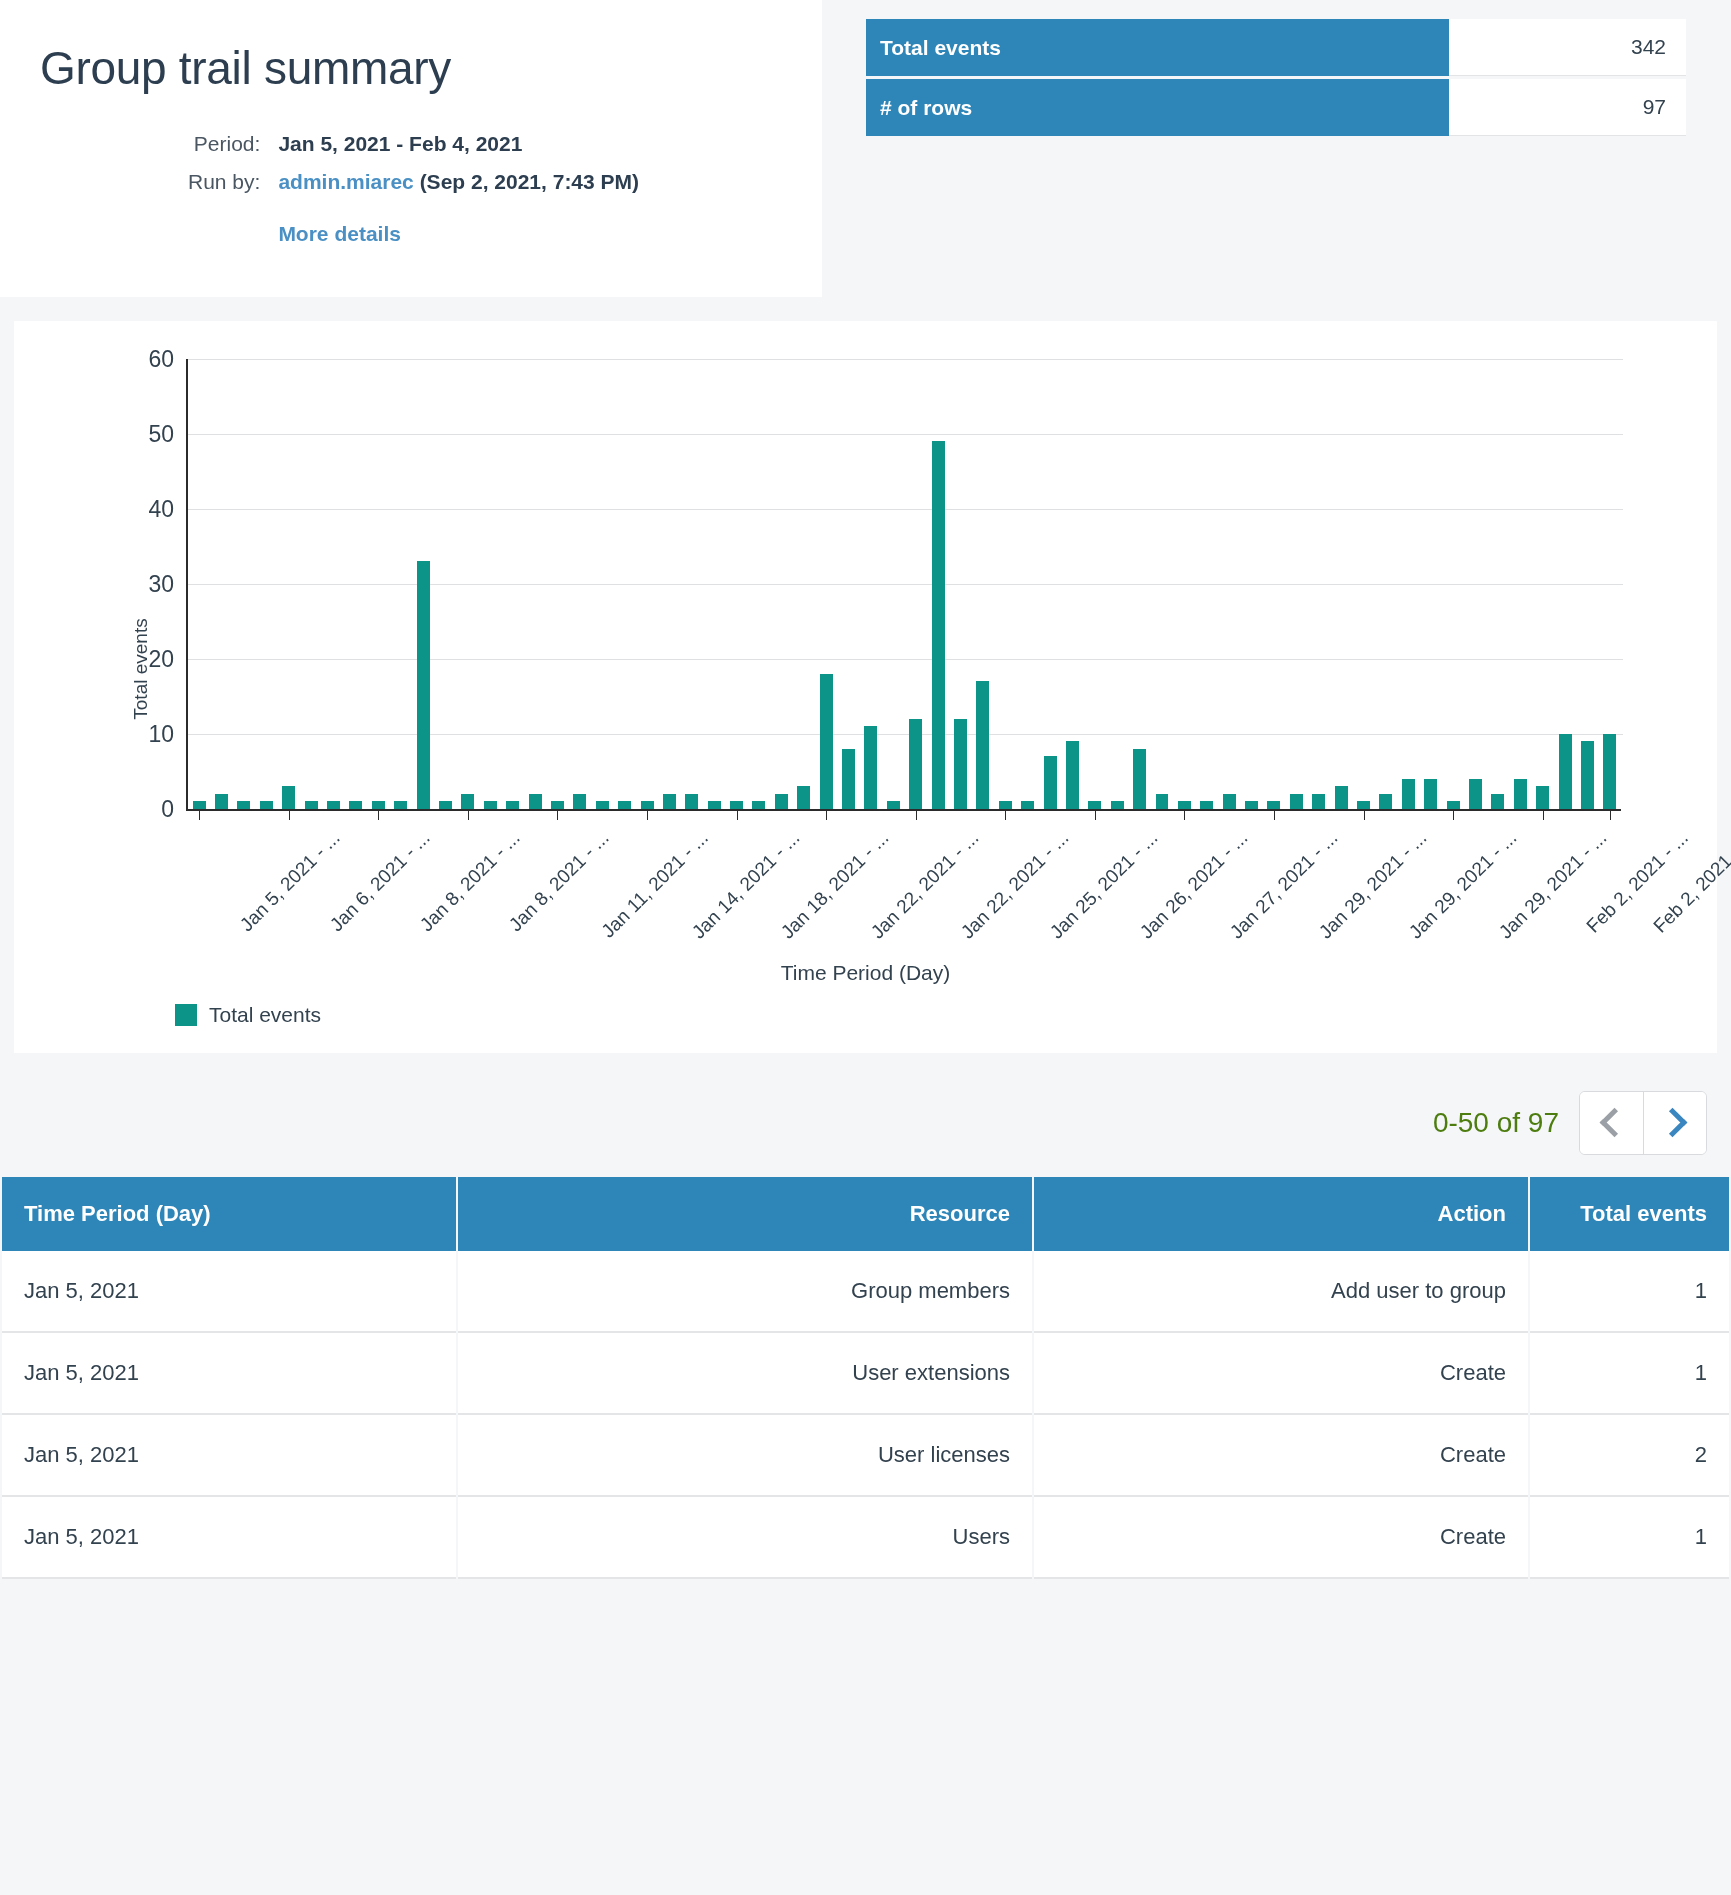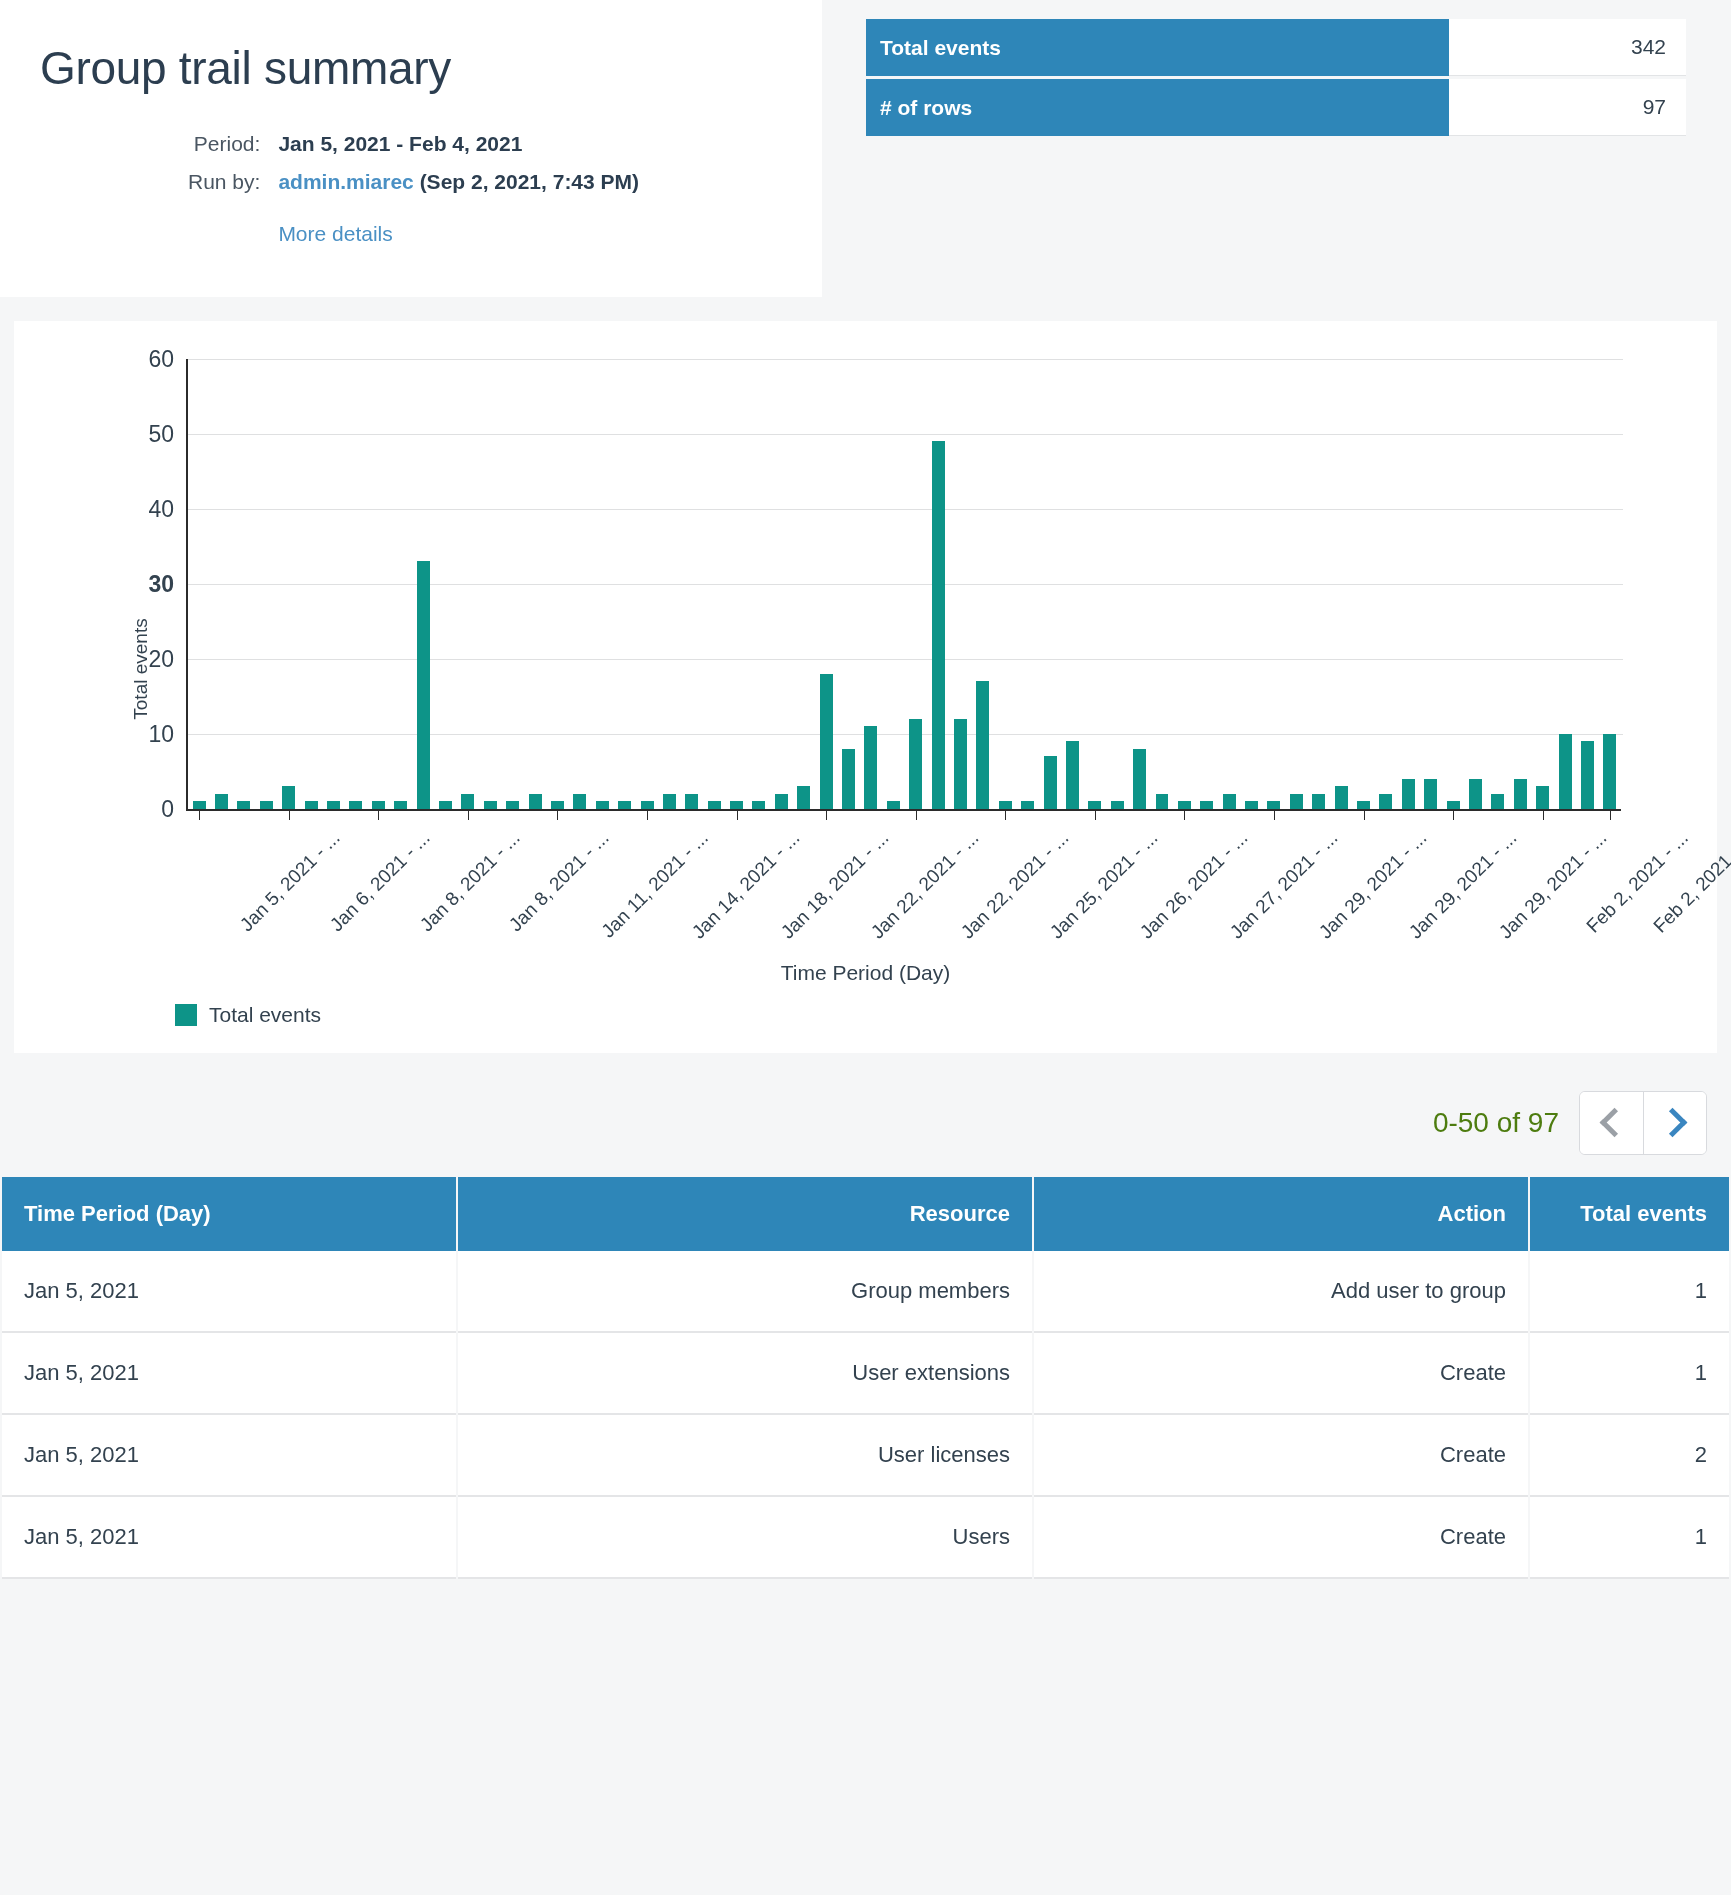--- a/index.html
+++ b/index.html
@@ -47,21 +47,21 @@
     white-space: nowrap;
     font-weight: 400;
   }
   .meta-value { font-weight: bold; color: #2c3e50; white-space: nowrap; }
   .link { color: #4a90c4; text-decoration: none; font-weight: bold; }
   .more-details {
     display: inline-block;
     margin-top: 14px;
     font-size: 21px;
     color: #4a90c4;
-    font-weight: normal;
+    font-weight: bold;
     text-decoration: none;
   }
 
   
   .stats-wrap { flex: 1 1 auto; padding-top: 16px; padding-right: 20px; }
   .stats-table {
     border-collapse: separate;
     border-spacing: 0 3px;
     width: 820px;
   }
@@ -314,21 +314,21 @@
     <div class="chart-area">
       <div class="y-axis-title">Total events</div>
       <div class="plot" id="plot">
         <div id="gridlines">
             <div class="ytick" style="top: 100%;">0</div>
             <div class="gridline" style="top: 83.3333%;"></div>
             <div class="ytick" style="top: 83.3333%;">10</div>
             <div class="gridline" style="top: 66.6667%;"></div>
             <div class="ytick" style="top: 66.6667%;">20</div>
             <div class="gridline" style="top: 50%;"></div>
-            <div class="ytick" style="top: 50%; font-weight: bold;">30</div>
+            <div class="ytick" style="top: 50%;">30</div>
             <div class="gridline" style="top: 33.3333%;"></div>
             <div class="ytick" style="top: 33.3333%;">40</div>
             <div class="gridline" style="top: 16.6667%;"></div>
             <div class="ytick" style="top: 16.6667%;">50</div>
             <div class="gridline" style="top: 0%;"></div>
             <div class="ytick" style="top: 0%;">60</div>
           </div>
         <div class="bars" id="bars">
             <div class="bar-slot">
               <div class="bar" title="Jan 5, 2021 - ...: 1" style="height: 1.66667%; background: rgb(13, 148, 136);"></div>

